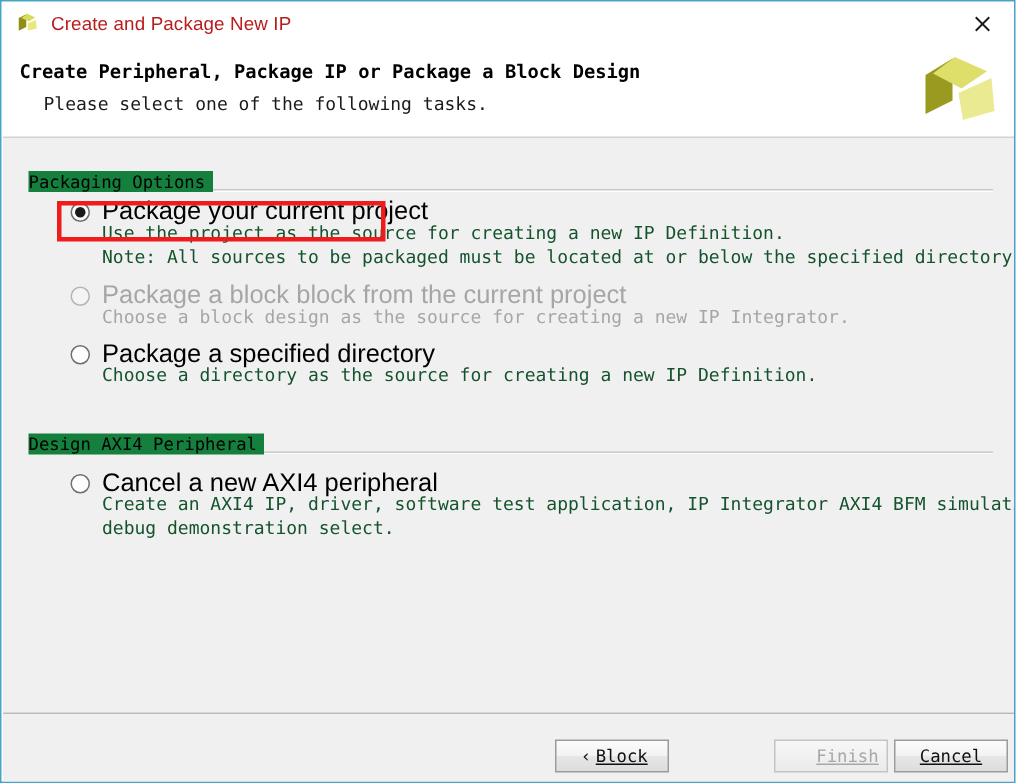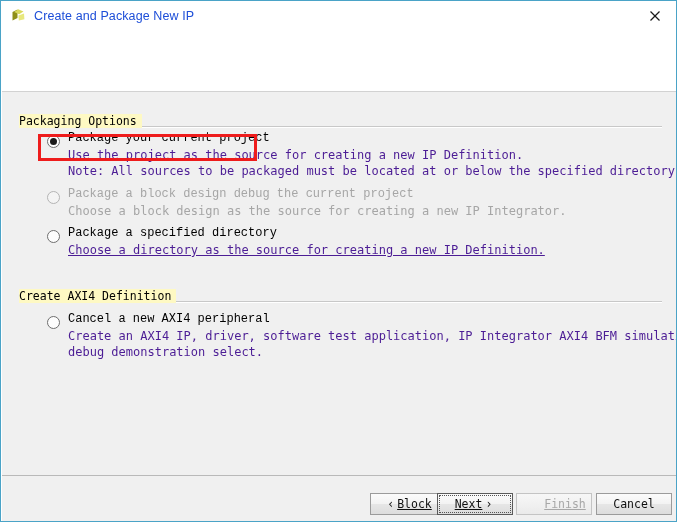--- a/index.html
+++ b/index.html
@@ -40,21 +40,21 @@
   #title-logo {
     width: 18px;
     height: 18px;
     margin-left: 7px;
     margin-right: 7px;
     position: relative;
     flex: 0 0 auto;
   }
   #title-text {
     font-size: 12.5px;
-    color: #1d4ed8;
+    color: #b91c1c;
     letter-spacing: 0.1px;
     white-space: nowrap;
   }
   #close-button {
     position: absolute;
     right: 0px; top: 0px;
     width: 45px;
     height: 27px;
     display: flex;
     align-items: center;
@@ -125,21 +125,21 @@
     width: 100%;
     height: 16px;
   }
   .group-label {
     position: absolute;
     left: 17px;
     top: 0px;
     font-family: "DejaVu Sans Mono", monospace;
     font-size: 11.5px;
     color: #000000;
-    background: #fef9c3;
+    background: #15803d;
     padding-right: 5px;
     white-space: nowrap;
     z-index: 2;
   }
   .group-rule {
     position: absolute;
     left: 17px;
     right: 15px;
     top: 12px;
     height: 1px;
@@ -175,31 +175,31 @@
     border-radius: 50%;
     background: #1a1a1a;
   }
   .radio.disabled {
     border-color: #b4b4b4;
     background: #f4f4f4;
   }
   .opt-title {
     position: absolute;
     left: 66px;
-    font-family: Liberation Mono, monospace;
+    font-family: Liberation Sans, sans-serif;
+    font-size: 17px;
+    color: #000000;
+    white-space: nowrap;
+  }
+  .opt-desc {
+    position: absolute;
+    left: 66px;
+    font-family: "DejaVu Sans Mono", monospace;
     font-size: 12px;
-    color: #000000;
-    white-space: nowrap;
-  }
-  .opt-desc {
-    position: absolute;
-    left: 66px;
-    font-family: "DejaVu Sans Mono", monospace;
-    font-size: 12px;
-    color: #4c1d95;
+    color: #14532d;
     white-space: nowrap;
   }
   .opt-title.disabled, .opt-desc.disabled {
     color: #a6a6a6;
   }
 
   
   .redbox {
     position: absolute;
     border: 3px solid #ee1c1c;
@@ -271,79 +271,86 @@
     </div>
     <span id="title-text">Create and Package New IP</span>
     <div id="close-button">
       <svg width="14" height="14" viewBox="0 0 14 14">
         <line x1="2.5" y1="2.5" x2="11.5" y2="11.5" stroke="#1a1a1a" stroke-width="1.3"></line>
         <line x1="11.5" y1="2.5" x2="2.5" y2="11.5" stroke="#1a1a1a" stroke-width="1.3"></line>
       </svg>
     </div>
   </div>
 
+  <div id="header">
+    <div id="header-title">Create Peripheral, Package IP or Package a Block Design</div>
+    <div id="header-subtitle">Please select one of the following tasks.</div>
+    <div id="header-logo">
+      <svg width="56" height="52" viewBox="0 0 56 52">
+        <polygon points="8,16 26,5 26,33 8,42" fill="#9a9a20"></polygon>
+        <polygon points="27.5,4 49,13.5 32,25 13,15" fill="#dede6a"></polygon>
+        <polygon points="30,28 52,18 54,40 33,46" fill="#eaea92"></polygon>
+      </svg>
+    </div>
+  </div>
   <div id="header-sep"></div>
 
   <div id="content">
 
     <div class="group-head" style="top:22px;">
       <span class="group-label">Packaging Options</span>
       <span class="group-rule"></span>
     </div>
 
     <div class="option">
       <span class="radio checked" style="top:43px;"></span>
       <span class="opt-title" style="top:39px;">Package your current project</span>
       <span class="opt-desc" style="top:56px;">Use the project as the source for creating a new IP Definition.</span>
       <span class="opt-desc" style="top:72px;">Note: All sources to be packaged must be located at or below the specified directory.</span>
     </div>
     <div class="redbox" style="left:36px; top:42px; width:219px; height:27px;"></div>
 
     <div class="option">
       <span class="radio disabled" style="top:99px;"></span>
-      <span class="opt-title disabled" style="top:95px;">Package a block design debug the current project</span>
+      <span class="opt-title disabled" style="top:95px;">Package a block block from the current project</span>
       <span class="opt-desc disabled" style="top:112px;">Choose a block design as the source for creating a new IP Integrator.</span>
     </div>
 
     <div class="option">
       <span class="radio" style="top:138px;"></span>
       <span class="opt-title" style="top:134px;">Package a specified directory</span>
-      <span class="opt-desc" style="top:151px;text-decoration:underline;">Choose a directory as the source for creating a new IP Definition.</span>
+      <span class="opt-desc" style="top:151px;">Choose a directory as the source for creating a new IP Definition.</span>
     </div>
 
     <div class="group-head" style="top:197px;">
-      <span class="group-label">Create AXI4 Definition</span>
+      <span class="group-label">Design AXI4 Peripheral</span>
       <span class="group-rule"></span>
     </div>
 
     <div class="option">
       <span class="radio" style="top:224px;"></span>
       <span class="opt-title" style="top:220px;">Cancel a new AXI4 peripheral</span>
       <span class="opt-desc" style="top:237px;">Create an AXI4 IP, driver, software test application, IP Integrator AXI4 BFM simulation and</span>
       <span class="opt-desc" style="top:253px;">debug demonstration select.</span>
     </div>
 
   </div>
 
   <div id="footer-sep"></div>
   <div id="footer">
 
     <div class="btn" style="left:368px; width:76px;">
       <span class="arrow">‹</span>
         <u>Block</u>
     </div>
 
-    <div class="btn focused" style="left:435px; width:76px;">
-      <u>Next</u>
-        <span class="arrow">›</span>
-    </div>
 
     <div class="btn disabled" style="left:514px; width:76px;">
       <u>Finish</u>
     </div>
 
-    <div class="btn" style="left:594px; width:76px;">
+    <div class="btn" style="left:594px; width:76px;text-decoration:underline;">
       <span>Cancel</span>
     </div>
 
   </div>
 
 </div>
 
 </body></html>

